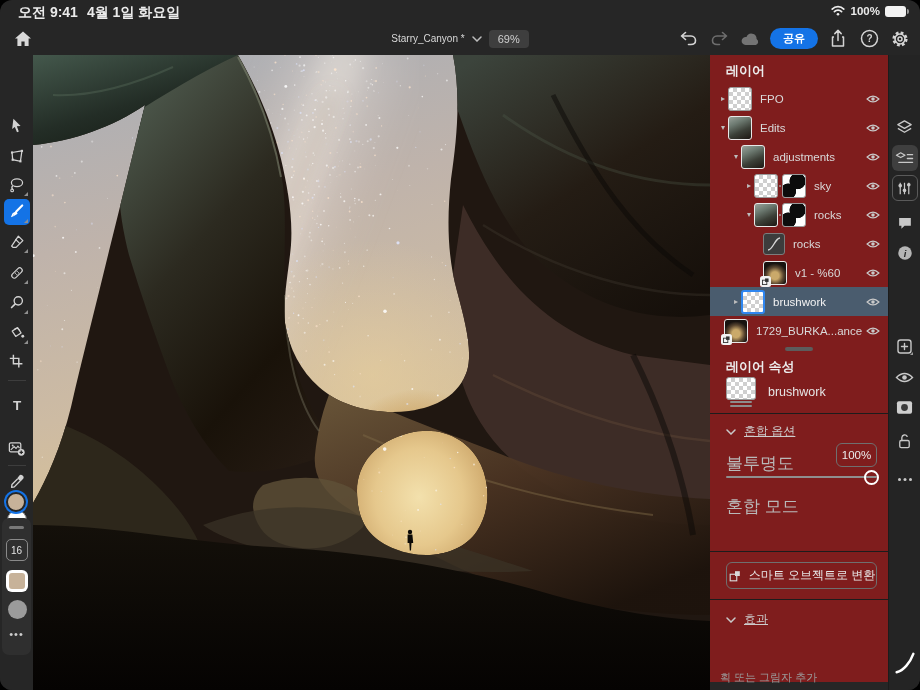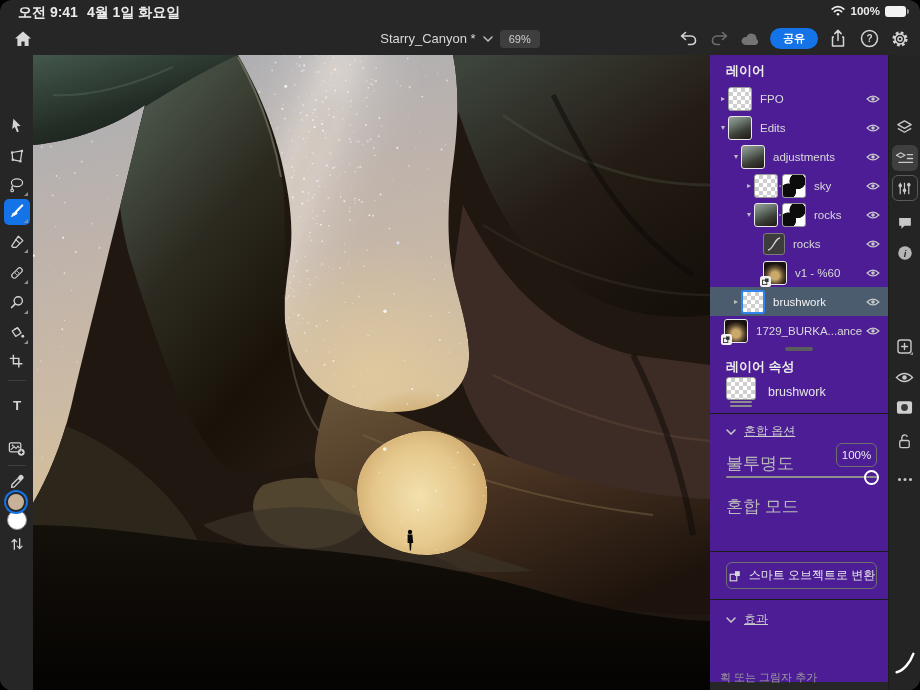--- a/index.html
+++ b/index.html
@@ -8,21 +8,21 @@
   
   .statusbar{position:absolute;left:0;top:0;right:0;height:22px;}
   .sb-left{position:absolute;left:18px;top:4px;font-size:14px;font-weight:700;color:#ebebeb;display:flex;gap:9px;}
   .sb-right{position:absolute;right:14px;top:4px;display:flex;align-items:center;gap:5px;color:#ebebeb;font-size:11.5px;font-weight:700;}
   .battery{width:21px;height:11px;border-radius:3px;background:#f2f2f2;position:relative;}
   .battery:after{content:"";position:absolute;right:-3px;top:3px;width:2px;height:5px;background:#9a9a9a;border-radius:0 2px 2px 0;}
   
   .appbar{position:absolute;left:0;top:22px;right:0;height:33px;}
   .home-btn{position:absolute;left:13px;top:7px;width:20px;height:20px;}
   .title-group{position:absolute;left:0;right:0;top:0;height:33px;display:flex;align-items:center;justify-content:center;gap:7px;pointer-events:none;}
-  .doc-title{font-size:13px;color:#d8d8d8;}
+  .doc-title{font-size:10px;color:#d8d8d8;}
   .zoom-badge{background:#3e3e3e;color:#cfcfcf;font-size:11px;border-radius:4px;padding:3px 9px;}
   .appbar-right{position:absolute;right:9px;top:0;height:33px;display:flex;align-items:center;gap:9px;}
   .icon-btn{width:22px;height:22px;display:flex;align-items:center;justify-content:center;}
   .share-pill{background:#1473e6;color:#fff;font-size:11px;font-weight:700;border-radius:12px;padding:5px 13px;line-height:1;}
   
   .toolbar{position:absolute;left:0;top:55px;width:33px;bottom:0;background:#262626;}
   .tool{position:absolute;left:6.5px;width:20px;height:20px;display:flex;align-items:center;justify-content:center;}
   .tool .flyout{position:absolute;right:-1px;bottom:-1px;width:0;height:0;border-left:4px solid transparent;border-bottom:4px solid #8f8f8f;}
   .tool-sel-bg{position:absolute;left:3.5px;width:26px;height:26px;background:#1473e6;border-radius:5px;}
   .tb-divider{position:absolute;left:7.5px;width:18px;height:1px;background:#3d3d3d;}
@@ -30,21 +30,21 @@
   .opts-panel{position:absolute;left:2px;top:463px;width:29px;height:137px;background:#2f2f2f;border-radius:7px;}
   .opts-handle{position:absolute;left:7px;top:8px;width:15px;height:3px;border-radius:2px;background:#787878;}
   .size-box{position:absolute;left:3.5px;top:21px;width:20px;height:20px;border:1px solid #8a8a8a;border-radius:5px;color:#e3e3e3;font-size:10px;display:flex;align-items:center;justify-content:center;}
   .swatch{position:absolute;left:3.5px;top:52px;width:22px;height:22px;background:#fff;border-radius:6px;}
   .swatch-in{position:absolute;inset:3px;background:#c7b299;border-radius:3px;}
   .opt-circle{position:absolute;left:5.5px;top:82px;width:19px;height:19px;border-radius:50%;background:#9b9b9b;}
   .opt-dots{position:absolute;left:0;right:0;top:110px;text-align:center;color:#cfcfcf;font-size:11px;letter-spacing:1px;}
   
   .canvas{position:absolute;left:33px;top:55px;width:677px;height:635px;background:#15120e;overflow:hidden;}
   
-  .panel{position:absolute;left:710px;top:55px;width:178px;bottom:8px;background:#4c1d95;}
+  .panel{position:absolute;left:710px;top:55px;width:178px;bottom:8px;background:#7f1d1d;}
   .panel-title{position:absolute;left:16px;font-size:13px;font-weight:700;color:#ececec;}
   .lrow{position:absolute;left:0;right:0;height:29px;display:flex;align-items:center;}
   .lrow.sel{background:#4a5c6e;}
   .tri{width:10px;font-size:8px;color:#bdbdbd;text-align:center;flex:0 0 10px;}
   .sp6{flex:0 0 6px;}
   .thumb{flex:0 0 24px;width:24px;height:24px;border-radius:3px;box-sizing:border-box;position:relative;}
   .thumb.checker{background-color:#fff;background-image:linear-gradient(45deg,#cfcfcf 25%,transparent 25%,transparent 75%,#cfcfcf 75%),linear-gradient(45deg,#cfcfcf 25%,transparent 25%,transparent 75%,#cfcfcf 75%);background-size:8px 8px;background-position:0 0,4px 4px;border:1px solid #9a9a9a;}
   .thumb.photo{border:1.5px solid #e8e8e8;background:linear-gradient(155deg,#9aa29b 0%,#6d7a71 30%,#3c4038 62%,#1d1712 100%);}
   .thumb.sophoto{border:1.5px solid #e8e8e8;background:radial-gradient(circle at 50% 62%,#caa96a 22%,#5a4630 48%,#181310 70%),#181310;}
   .thumb.mask{background-color:#fff;background-image:radial-gradient(circle at 66% 28%,#0c0c0c 36%,transparent 39%),radial-gradient(circle at 24% 74%,#0c0c0c 32%,transparent 35%);border:1px solid #9a9a9a;}
@@ -1919,20 +1919,29 @@
 
     <div class="chip" style="left:7px;top:455px;width:18px;height:18px;background:#fff;border:1px solid #8d8d8d;"></div>
     <div class="chip" style="left:6px;top:437px;width:16px;height:16px;background:#c7b299;border:2px solid #262626;box-shadow:0 0 0 2px #1473e6;"></div>
     <div class="tool" style="top:479px">
         <svg width="16" height="18" viewBox="0 0 18 20">
           <path d="M6,16 V5 M3.4,7.6 L6,4.8 8.6,7.6" fill="none" stroke="#d2d2d2" stroke-width="1.5" stroke-linecap="round" stroke-linejoin="round"></path>
           <path d="M12,4 V15 M9.4,12.4 L12,15.2 14.6,12.4" fill="none" stroke="#d2d2d2" stroke-width="1.5" stroke-linecap="round" stroke-linejoin="round"></path>
         </svg>
       </div>
 
+    <div class="opts-panel">
+      <div class="opts-handle"></div>
+      <div class="size-box">16</div>
+      <div class="swatch">
+          <div class="swatch-in"></div>
+        </div>
+      <div class="opt-circle"></div>
+      <div class="opt-dots">•••</div>
+    </div>
   </div>
 
   <div class="panel">
     <div class="panel-title" style="top:7px">레이어</div>
     <div id="layer-list">
         <div class="lrow" style="top: 29px; padding-left: 8px;">
           <span class="tri">▸</span>
           <div class="thumb checker"></div>
           <span class="lname">FPO</span>
           <span class="eye">

